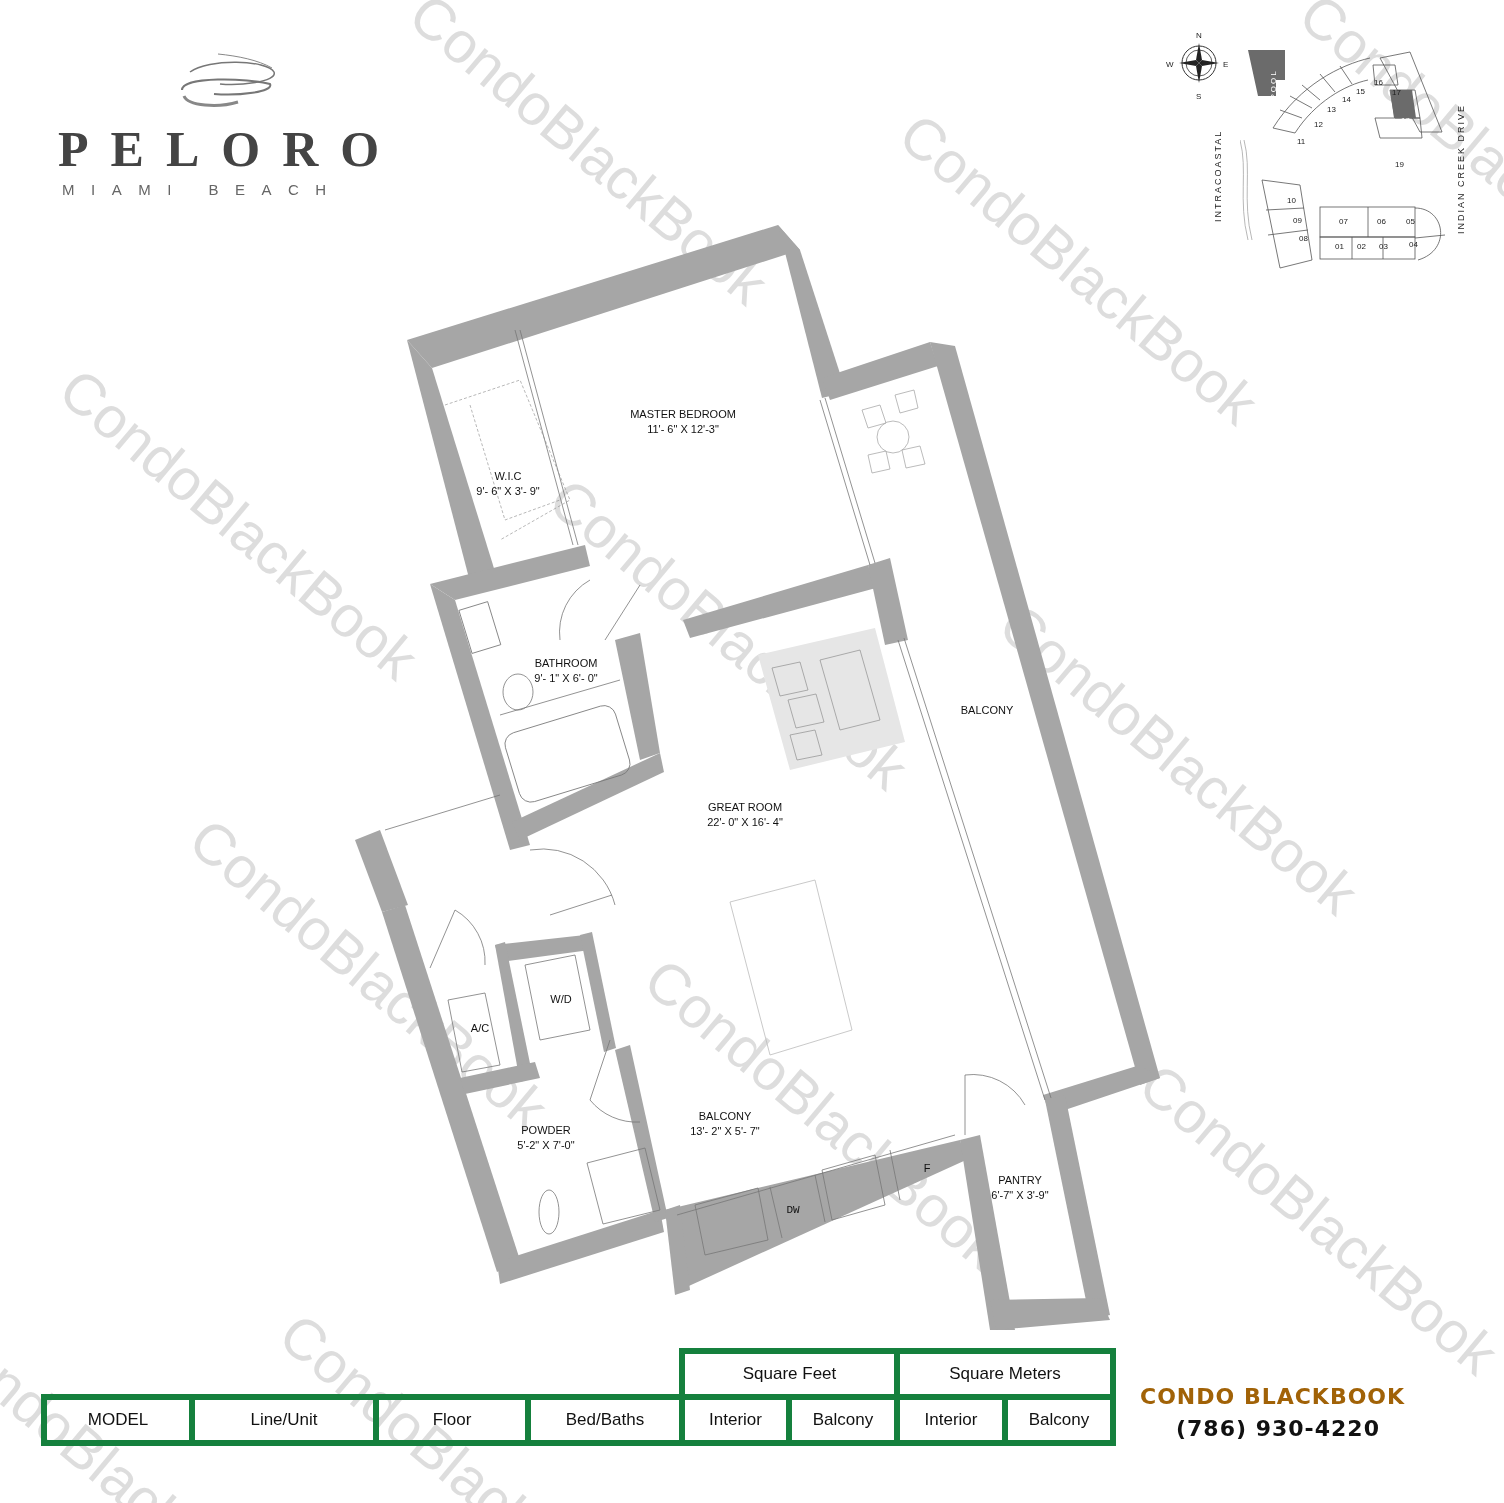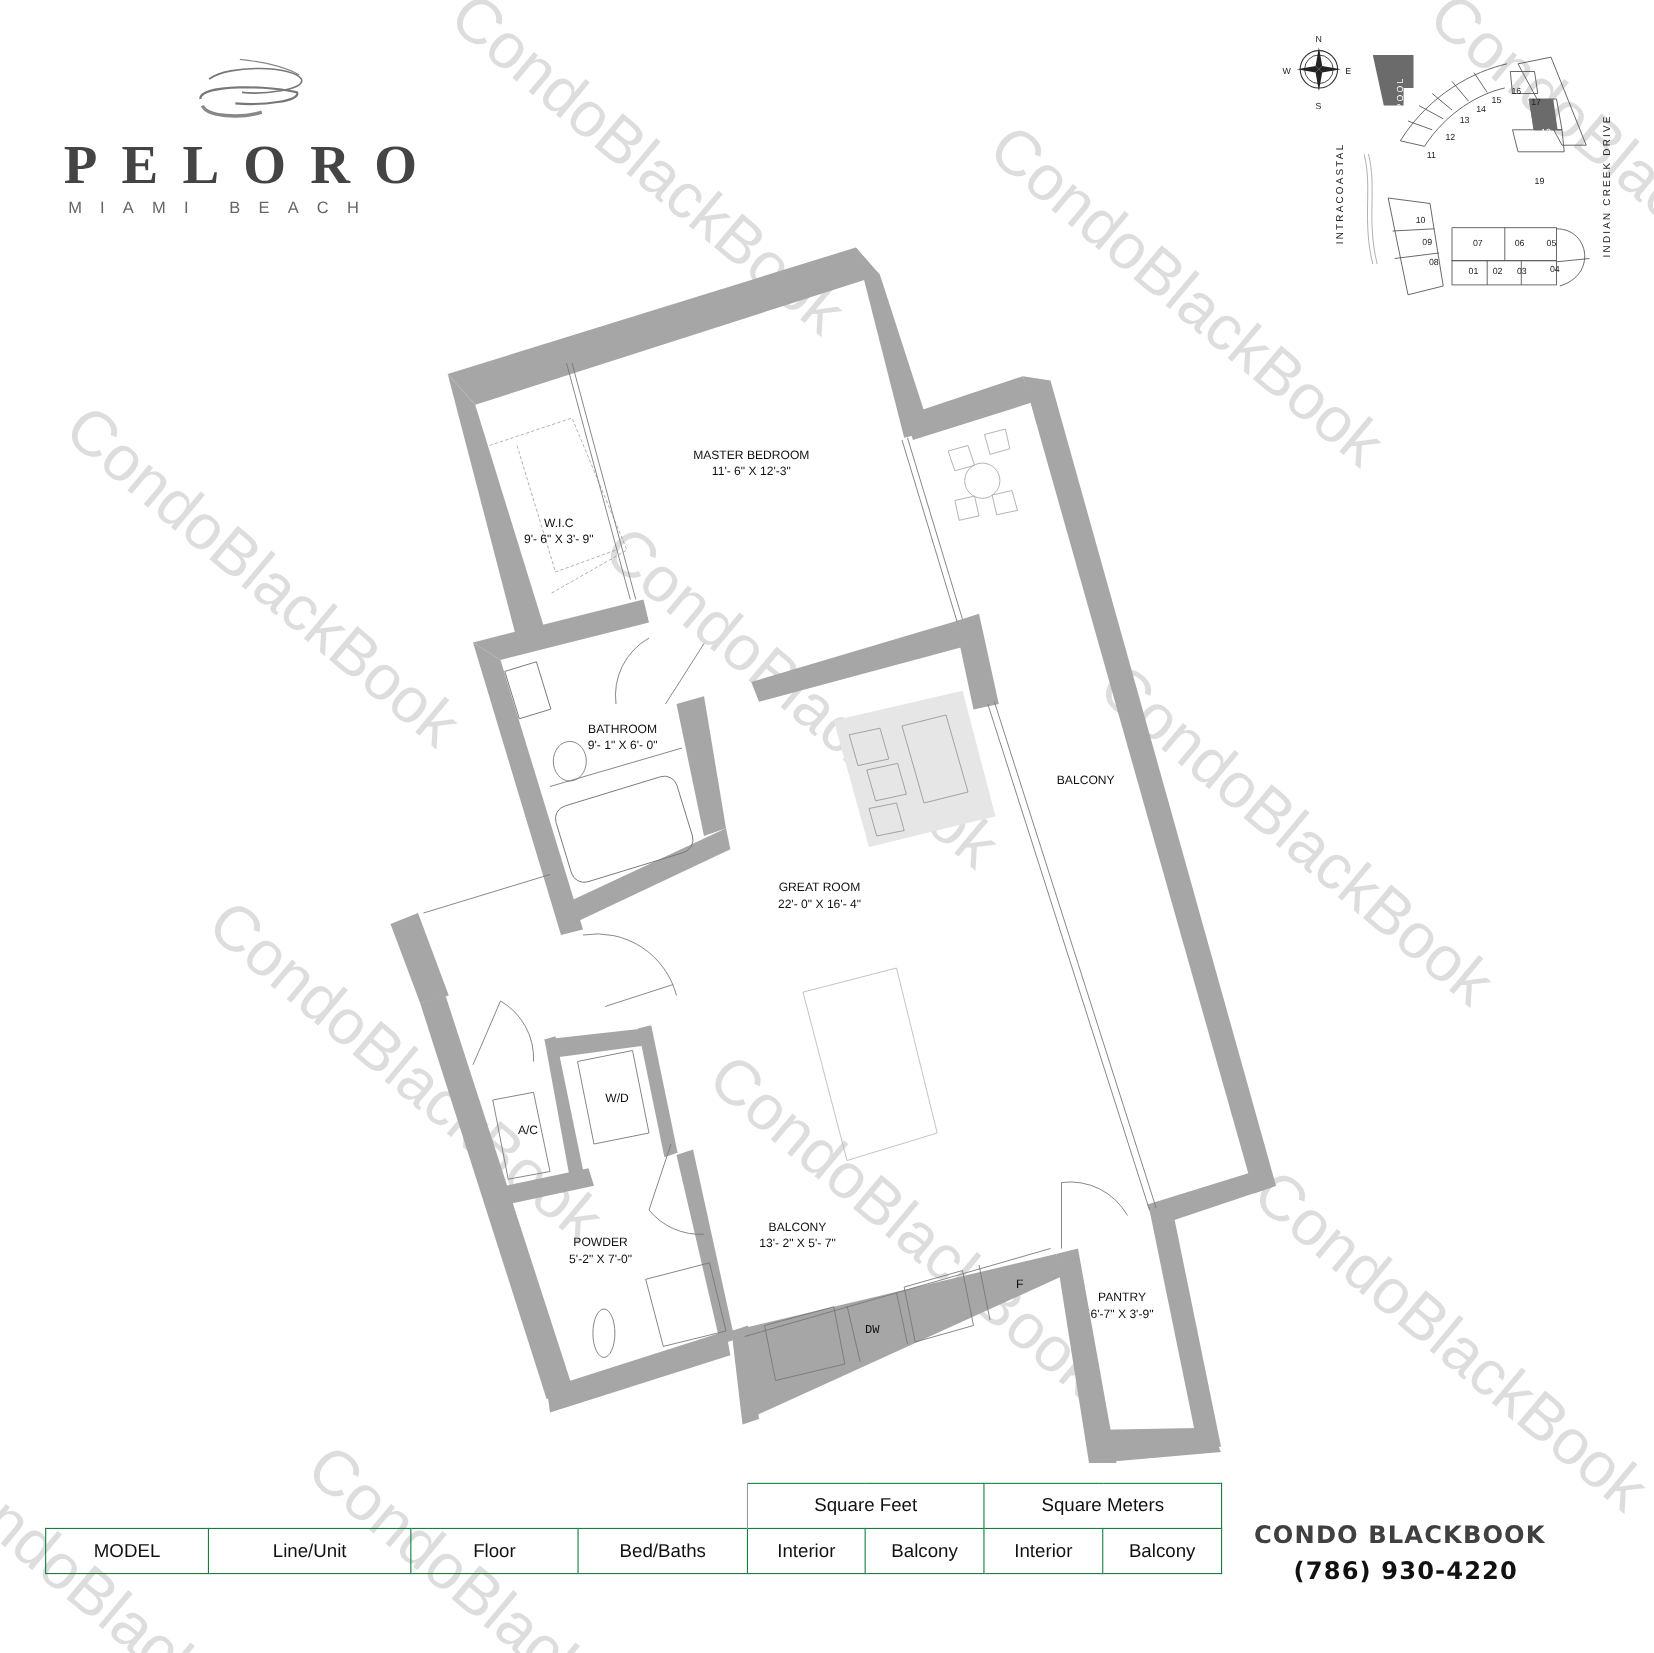--- a/index.html
+++ b/index.html
@@ -12,26 +12,26 @@
   #plan { position:absolute; left:0; top:0; }
   .room-label { position:absolute; font-size:11px; text-align:center; line-height:15px; color:#111; white-space:nowrap; transform:translateX(-50%); }
   .room-label .name { display:block; }
   .room-label .dim { display:block; }
   .fixture-label { position:absolute; font-size:11px; color:#111; transform:translateX(-50%); }
   
   .kp-text { position:absolute; font-size:8px; color:#222; }
   .kp-vert { position:absolute; font-size:9px; letter-spacing:2px; color:#222; transform-origin:left top; transform:rotate(-90deg); white-space:nowrap; }
   
   table.spec { position:absolute; left:41px; top:1348px; border-collapse:collapse; font-family:"Liberation Sans", sans-serif; font-size:18px; color:#111; }
-  table.spec td, table.spec th { border:1px solid #15803d; text-align:center; font-weight:400; padding:0; }
+  table.spec td, table.spec th { border:6px solid #15803d; text-align:center; font-weight:400; padding:0; }
   table.spec th.group { height:40px; font-size:17px; }
   table.spec tr.hdr td { height:40px; font-size:17px; }
   table.spec tr.val td { height:37px; }
   table.spec .noborder { border:none; }
-  .brand { position:absolute; left:1140px; top:1384px; font-family:"DejaVu Sans", sans-serif; font-weight:700; font-size:22px; letter-spacing:1px; color:#404040; }
+  .brand { position:absolute; left:1140px; top:1384px; font-family:"DejaVu Sans", sans-serif; font-weight:700; font-size:22px; letter-spacing:1px; color:#a16207; }
   .phone { position:absolute; left:1176px; top:1416px; font-family:"DejaVu Sans", sans-serif; font-weight:700; font-size:22px; letter-spacing:1px; color:#111; }
   
   .wm { position:absolute; font-family:"Liberation Sans", sans-serif; font-size:58px; color:#d8d8d8; transform-origin:left top; transform:rotate(40deg); white-space:nowrap; pointer-events:none; opacity:0.85; }
 </style>
 </head>
 <body>
 
 <div class="wm" style="left:440px; top:-20px;">CondoBlackBook</div>
 <div class="wm" style="left:930px; top:100px;">CondoBlackBook</div>
 <div class="wm" style="left:90px; top:355px;">CondoBlackBook</div>

